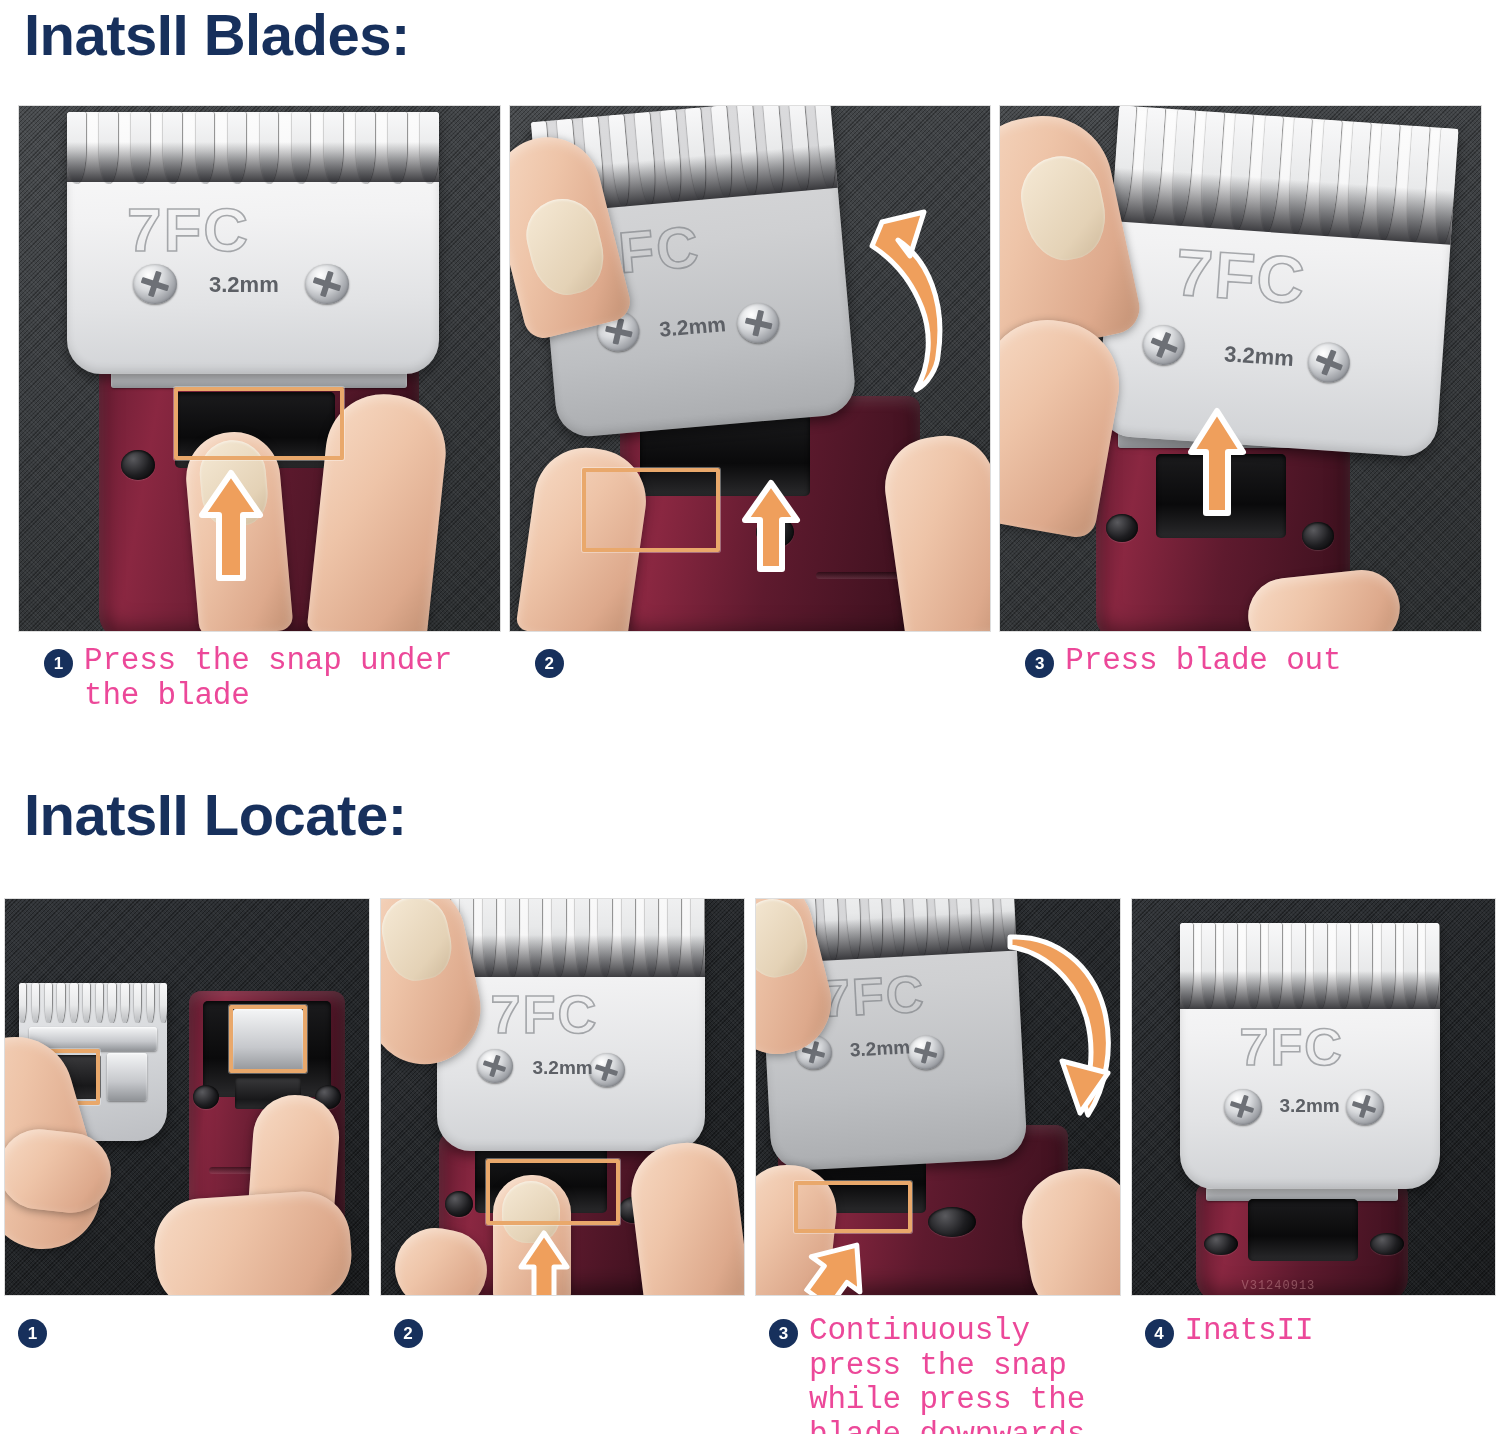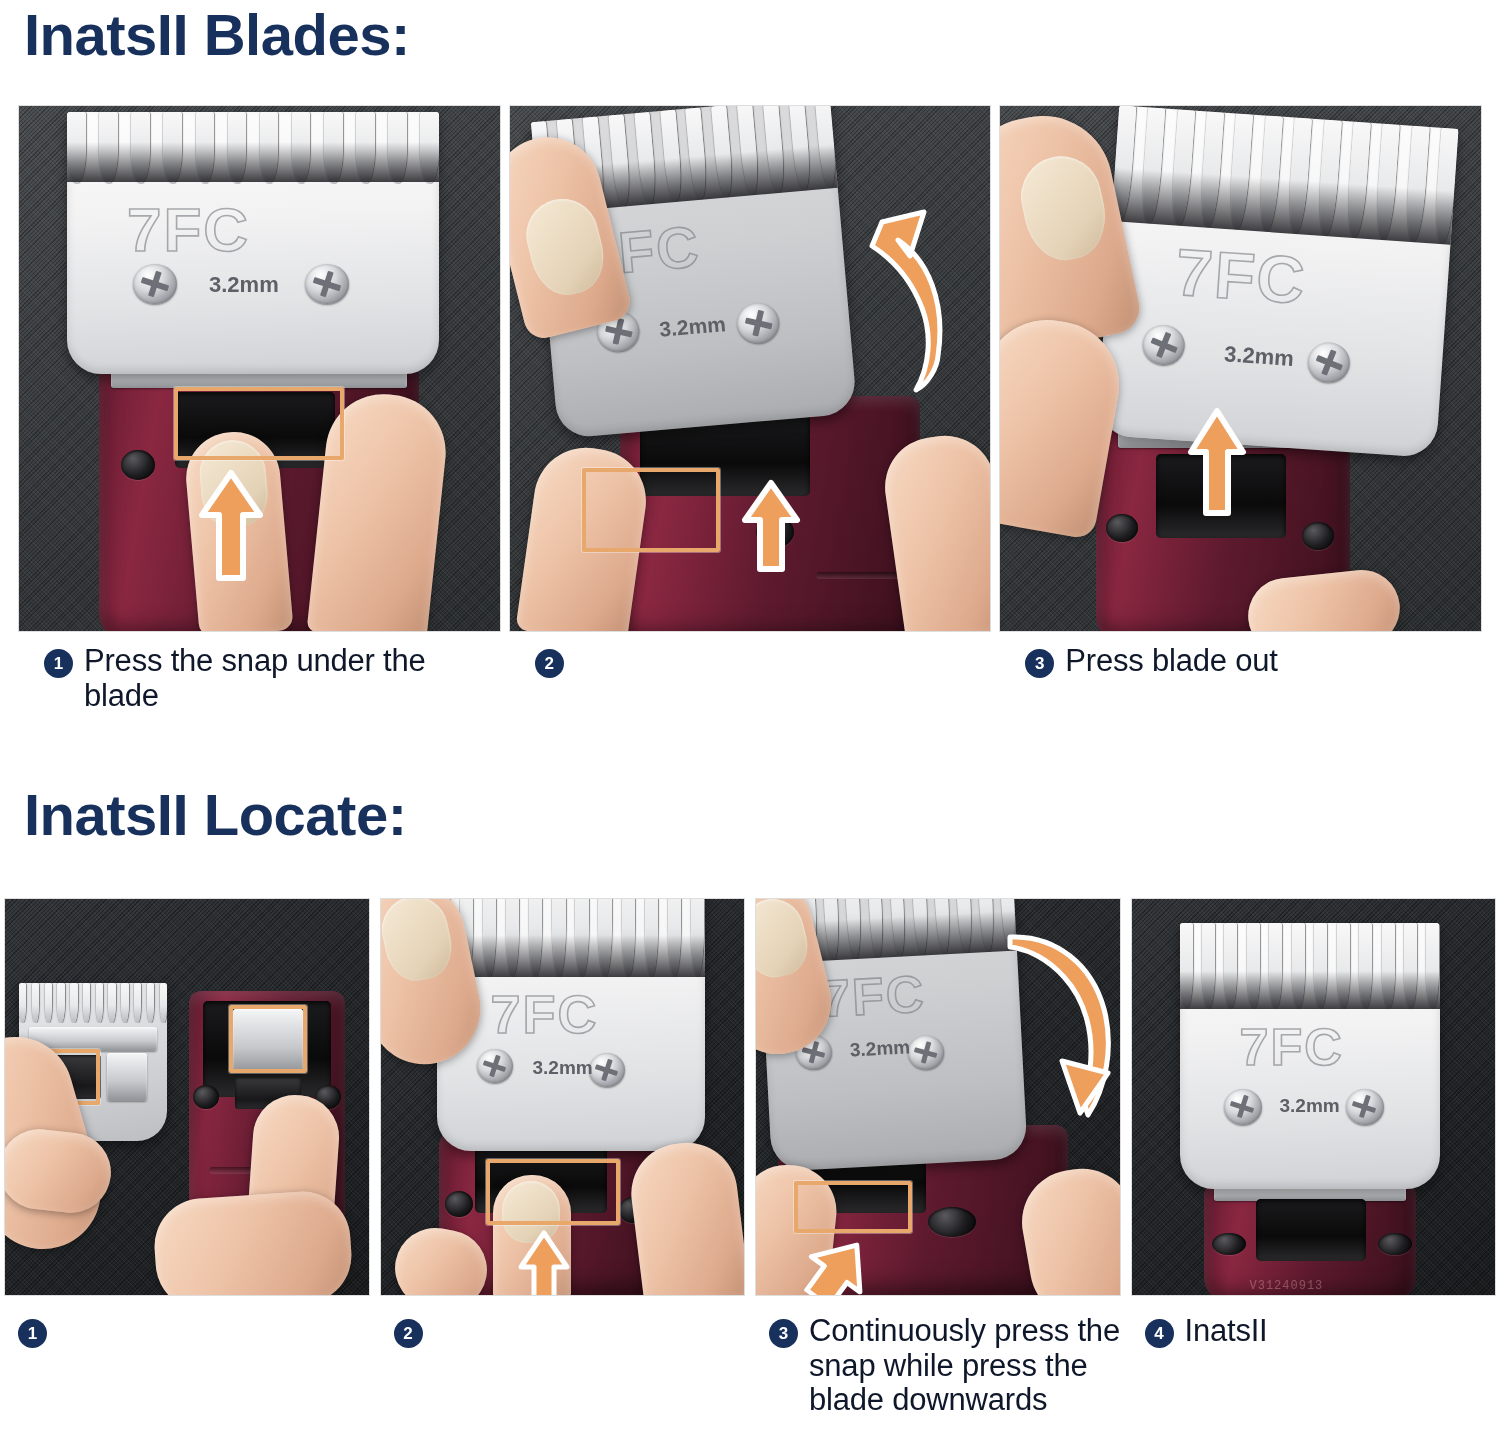--- a/index.html
+++ b/index.html
@@ -202,22 +202,23 @@
     color:#ffffff;
     font-size:17px;
     font-weight:bold;
     display:flex; align-items:center; justify-content:center;
     margin-top:5px;
     line-height:1;
   }
   .caption-text{
     font-size:31px;
     line-height:1.12;
-    color:#0f172a;
+    color:#ec4899;
     letter-spacing:-0.2px;
+    font-family:Liberation Mono, monospace;
   }
 </style>
 </head>
 <body>
 
 <h1 class="section-heading" id="heading-remove">InatsII Blades:</h1>
 
 <div class="panel-row" id="row-remove">
 
   <div class="photo-panel">
@@ -593,21 +594,21 @@
         <path d="M14 14 C60 12 96 42 108 86 C118 124 110 164 92 192
                  L78 150 L94 146 C98 112 90 78 68 54 C52 36 32 26 14 24 Z" fill="#ef9f5c" stroke="#ffffff" stroke-width="5" stroke-linejoin="round"></path>
         <path d="M66 138 L112 150 L84 190 Z" fill="#ef9f5c" stroke="#ffffff" stroke-width="5" stroke-linejoin="round"></path>
       </svg>
     </div>
   </div>
 
   <div class="photo-panel">
     <div class="bg-fabric darker"></div>
 
-    <div class="clipper" style="left:72px; top:284px; width:212px; height:120px;text-decoration:underline;">
+    <div class="clipper" style="left:64px; top:284px; width:212px; height:120px;text-decoration:underline;">
       <div class="metal-bar" style="left:10px; top:4px; width:192px; height:14px;"></div>
       <div class="socket" style="left:52px; top:16px; width:110px; height:62px;"></div>
       <div class="screwhole" style="left:8px; top:50px; width:34px; height:22px;"></div>
       <div class="screwhole" style="left:174px; top:50px; width:34px; height:22px;"></div>
       <span class="serial" style="left:46px; top:96px;">V31240913</span>
     </div>
 
     <div class="blade" style="left:48px; top:24px; width:260px; height:266px;">
       <div class="teeth" style="height:86px;">
         <div class="tooth"></div>

